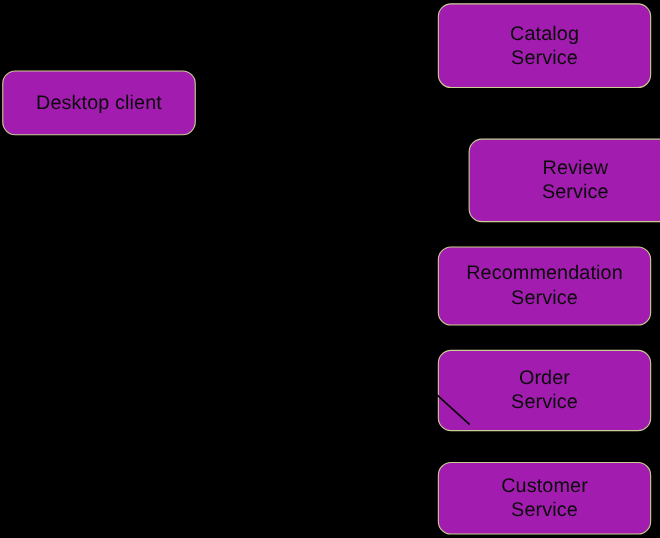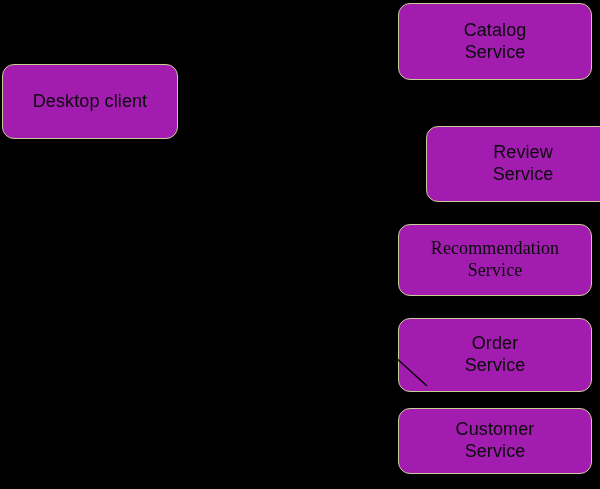--- a/index.html
+++ b/index.html
@@ -43,46 +43,46 @@
     width: 600px;
     height: 489px;
     pointer-events: none;
   }
 </style>
 </head>
 <body>
 
 <div id="canvas">
 
-  <div class="node" style="left:2px; top:64px; width:176px; height:75px;text-align:center;">
+  <div class="node" style="left:2px; top:64px; width:176px; height:59px;text-align:center;">
     <span class="node-label">Desktop client</span>
   </div>
 
 
   <div class="node" style="left:398px; top:3px; width:194px; height:77px;">
     <span class="node-label">Catalog
 Service</span>
   </div>
 
   <div class="node" style="left:398px; top:126px; width:194px; height:76px;margin-left:28px;">
     <span class="node-label">Review
 Service</span>
   </div>
 
-  <div class="node" style="left:398px; top:224px; width:194px; height:72px;font-family:Liberation Serif, serif;">
+  <div class="node" style="left:398px; top:224px; width:194px; height:72px;">
     <span class="node-label">Recommendation
 Service</span>
   </div>
 
   <div class="node" style="left:398px; top:318px; width:194px; height:74px;">
     <span class="node-label">Order
 Service</span>
   </div>
 
-  <div class="node" style="left:398px; top:408px; width:194px; height:66px;">
+  <div class="node" style="left:398px; top:420px; width:194px; height:66px;">
     <span class="node-label">Customer
 Service</span>
   </div>
 
   <svg class="edge-layer" viewBox="0 0 600 489" width="600" height="489">
     <line x1="394" y1="356" x2="427" y2="386" stroke="#000000" stroke-width="1.4"></line>
   </svg>
 
 </div>
 

